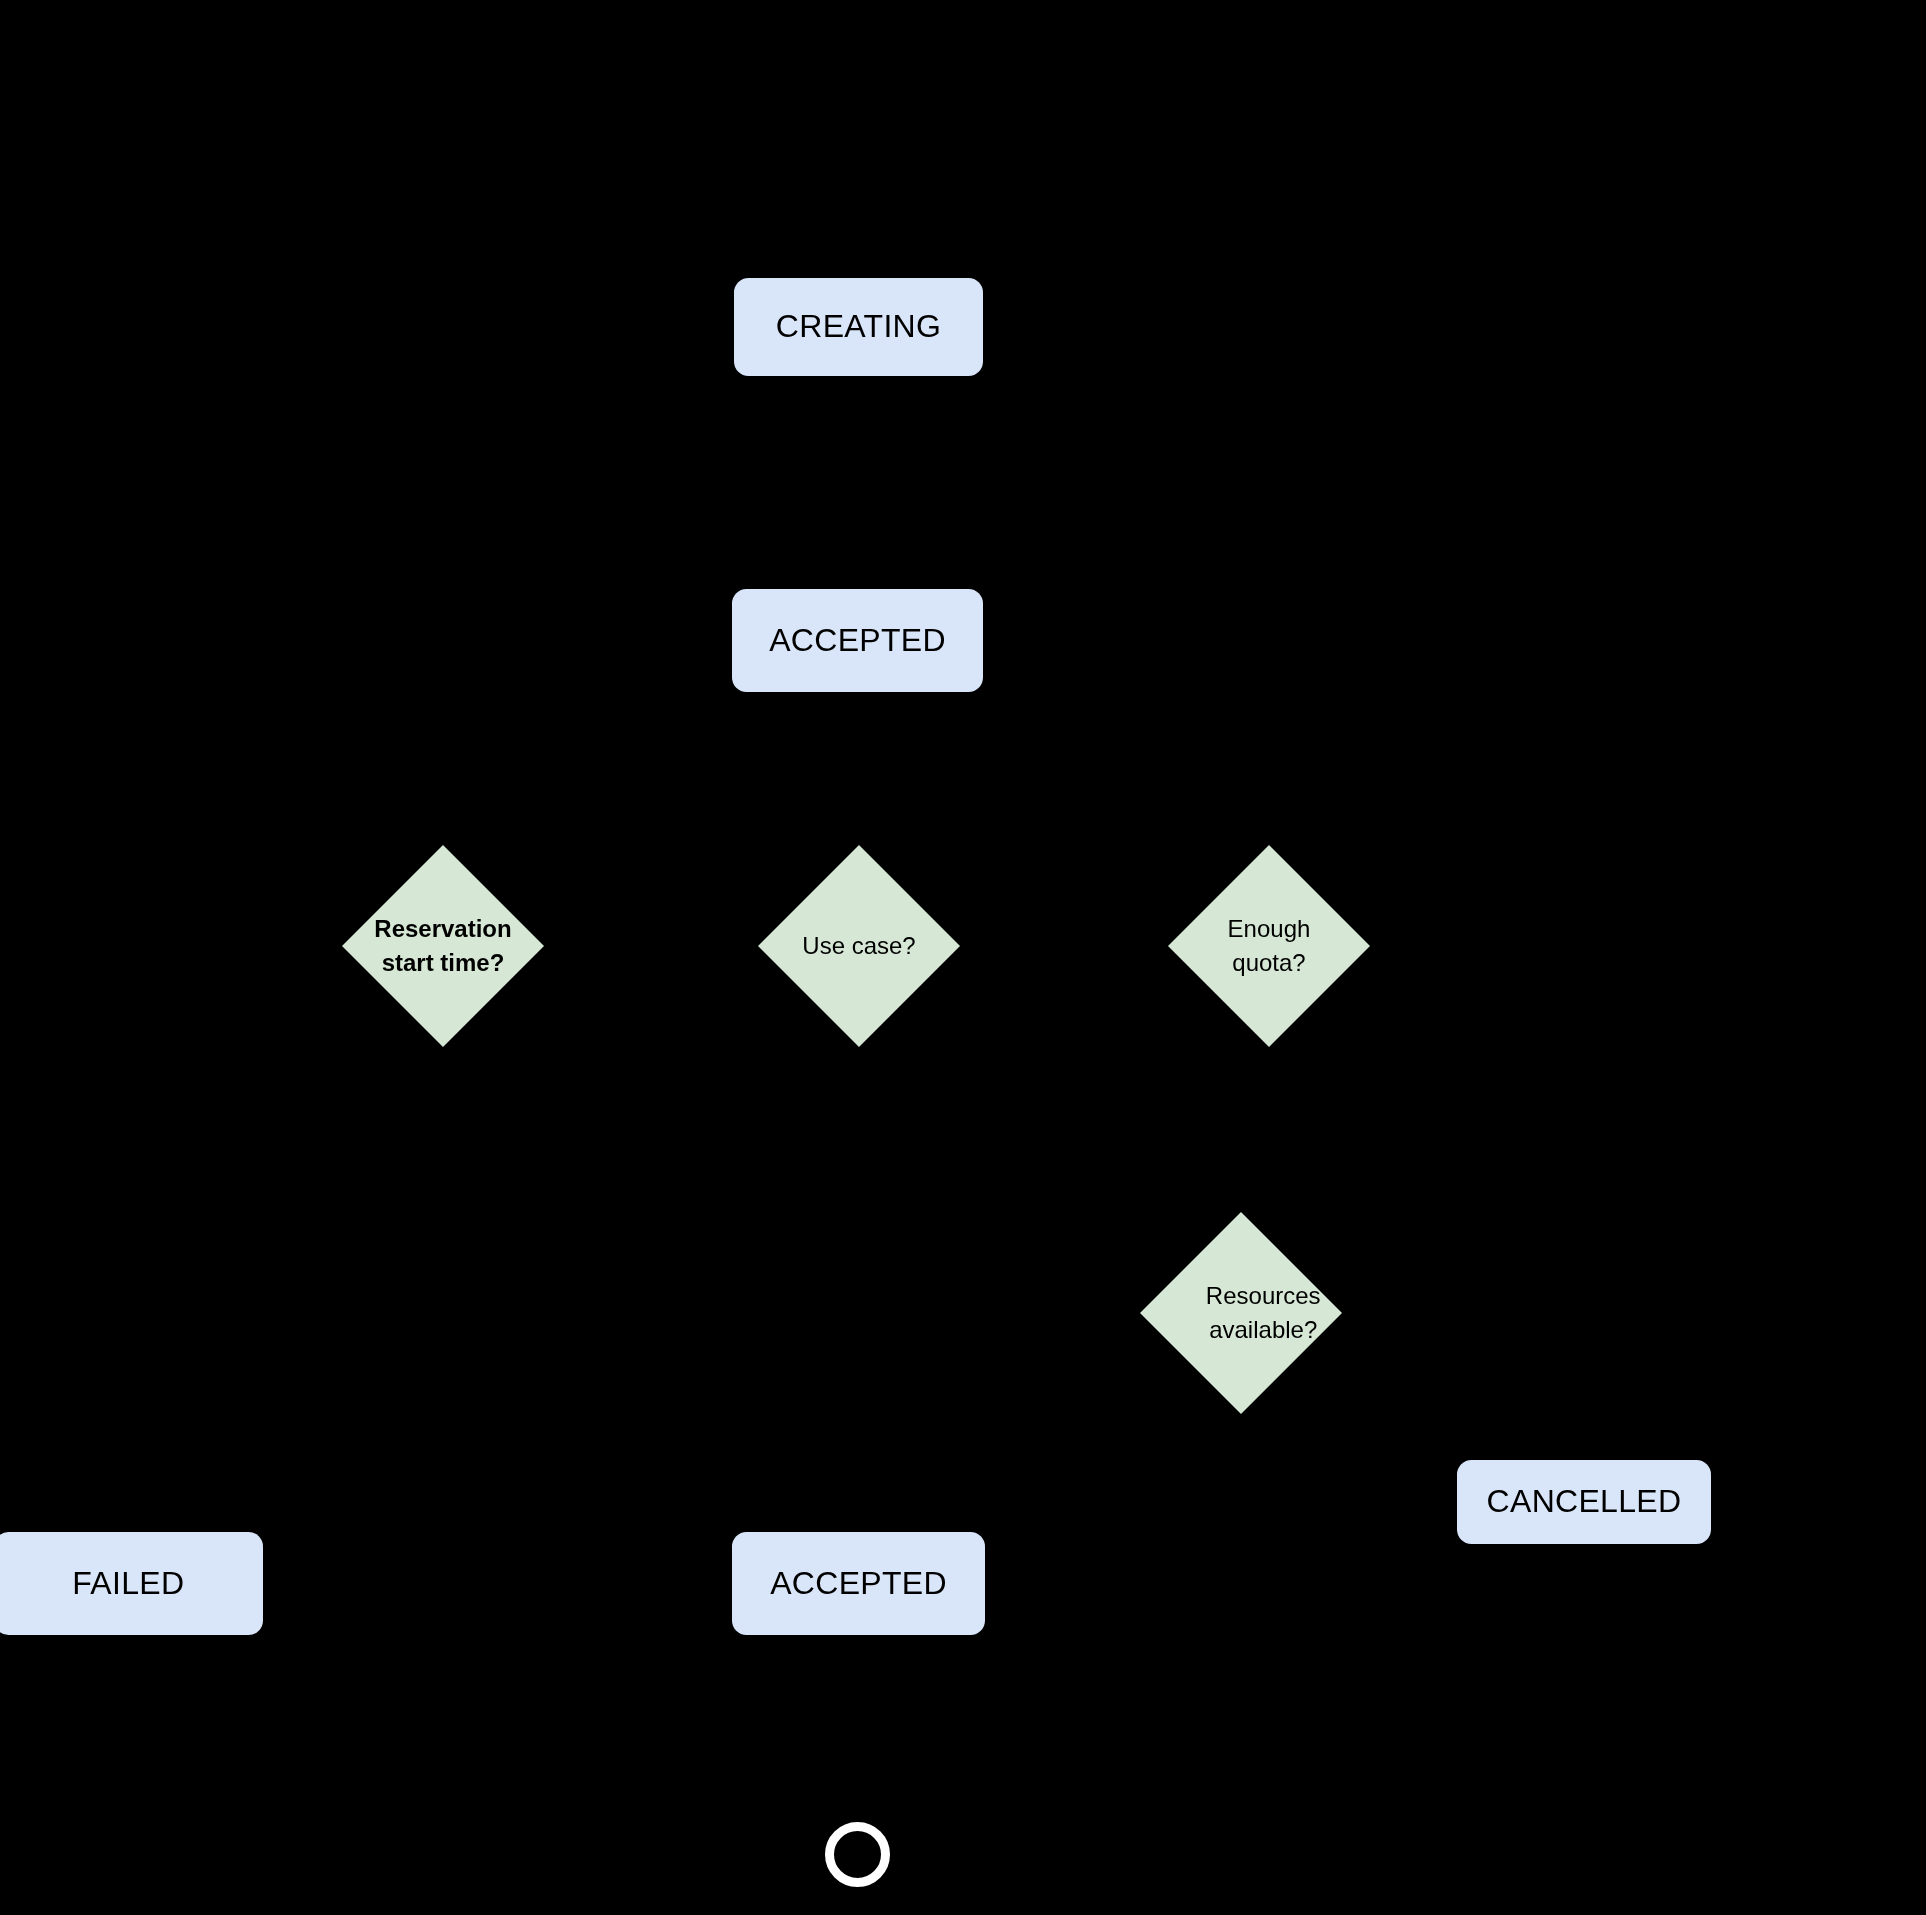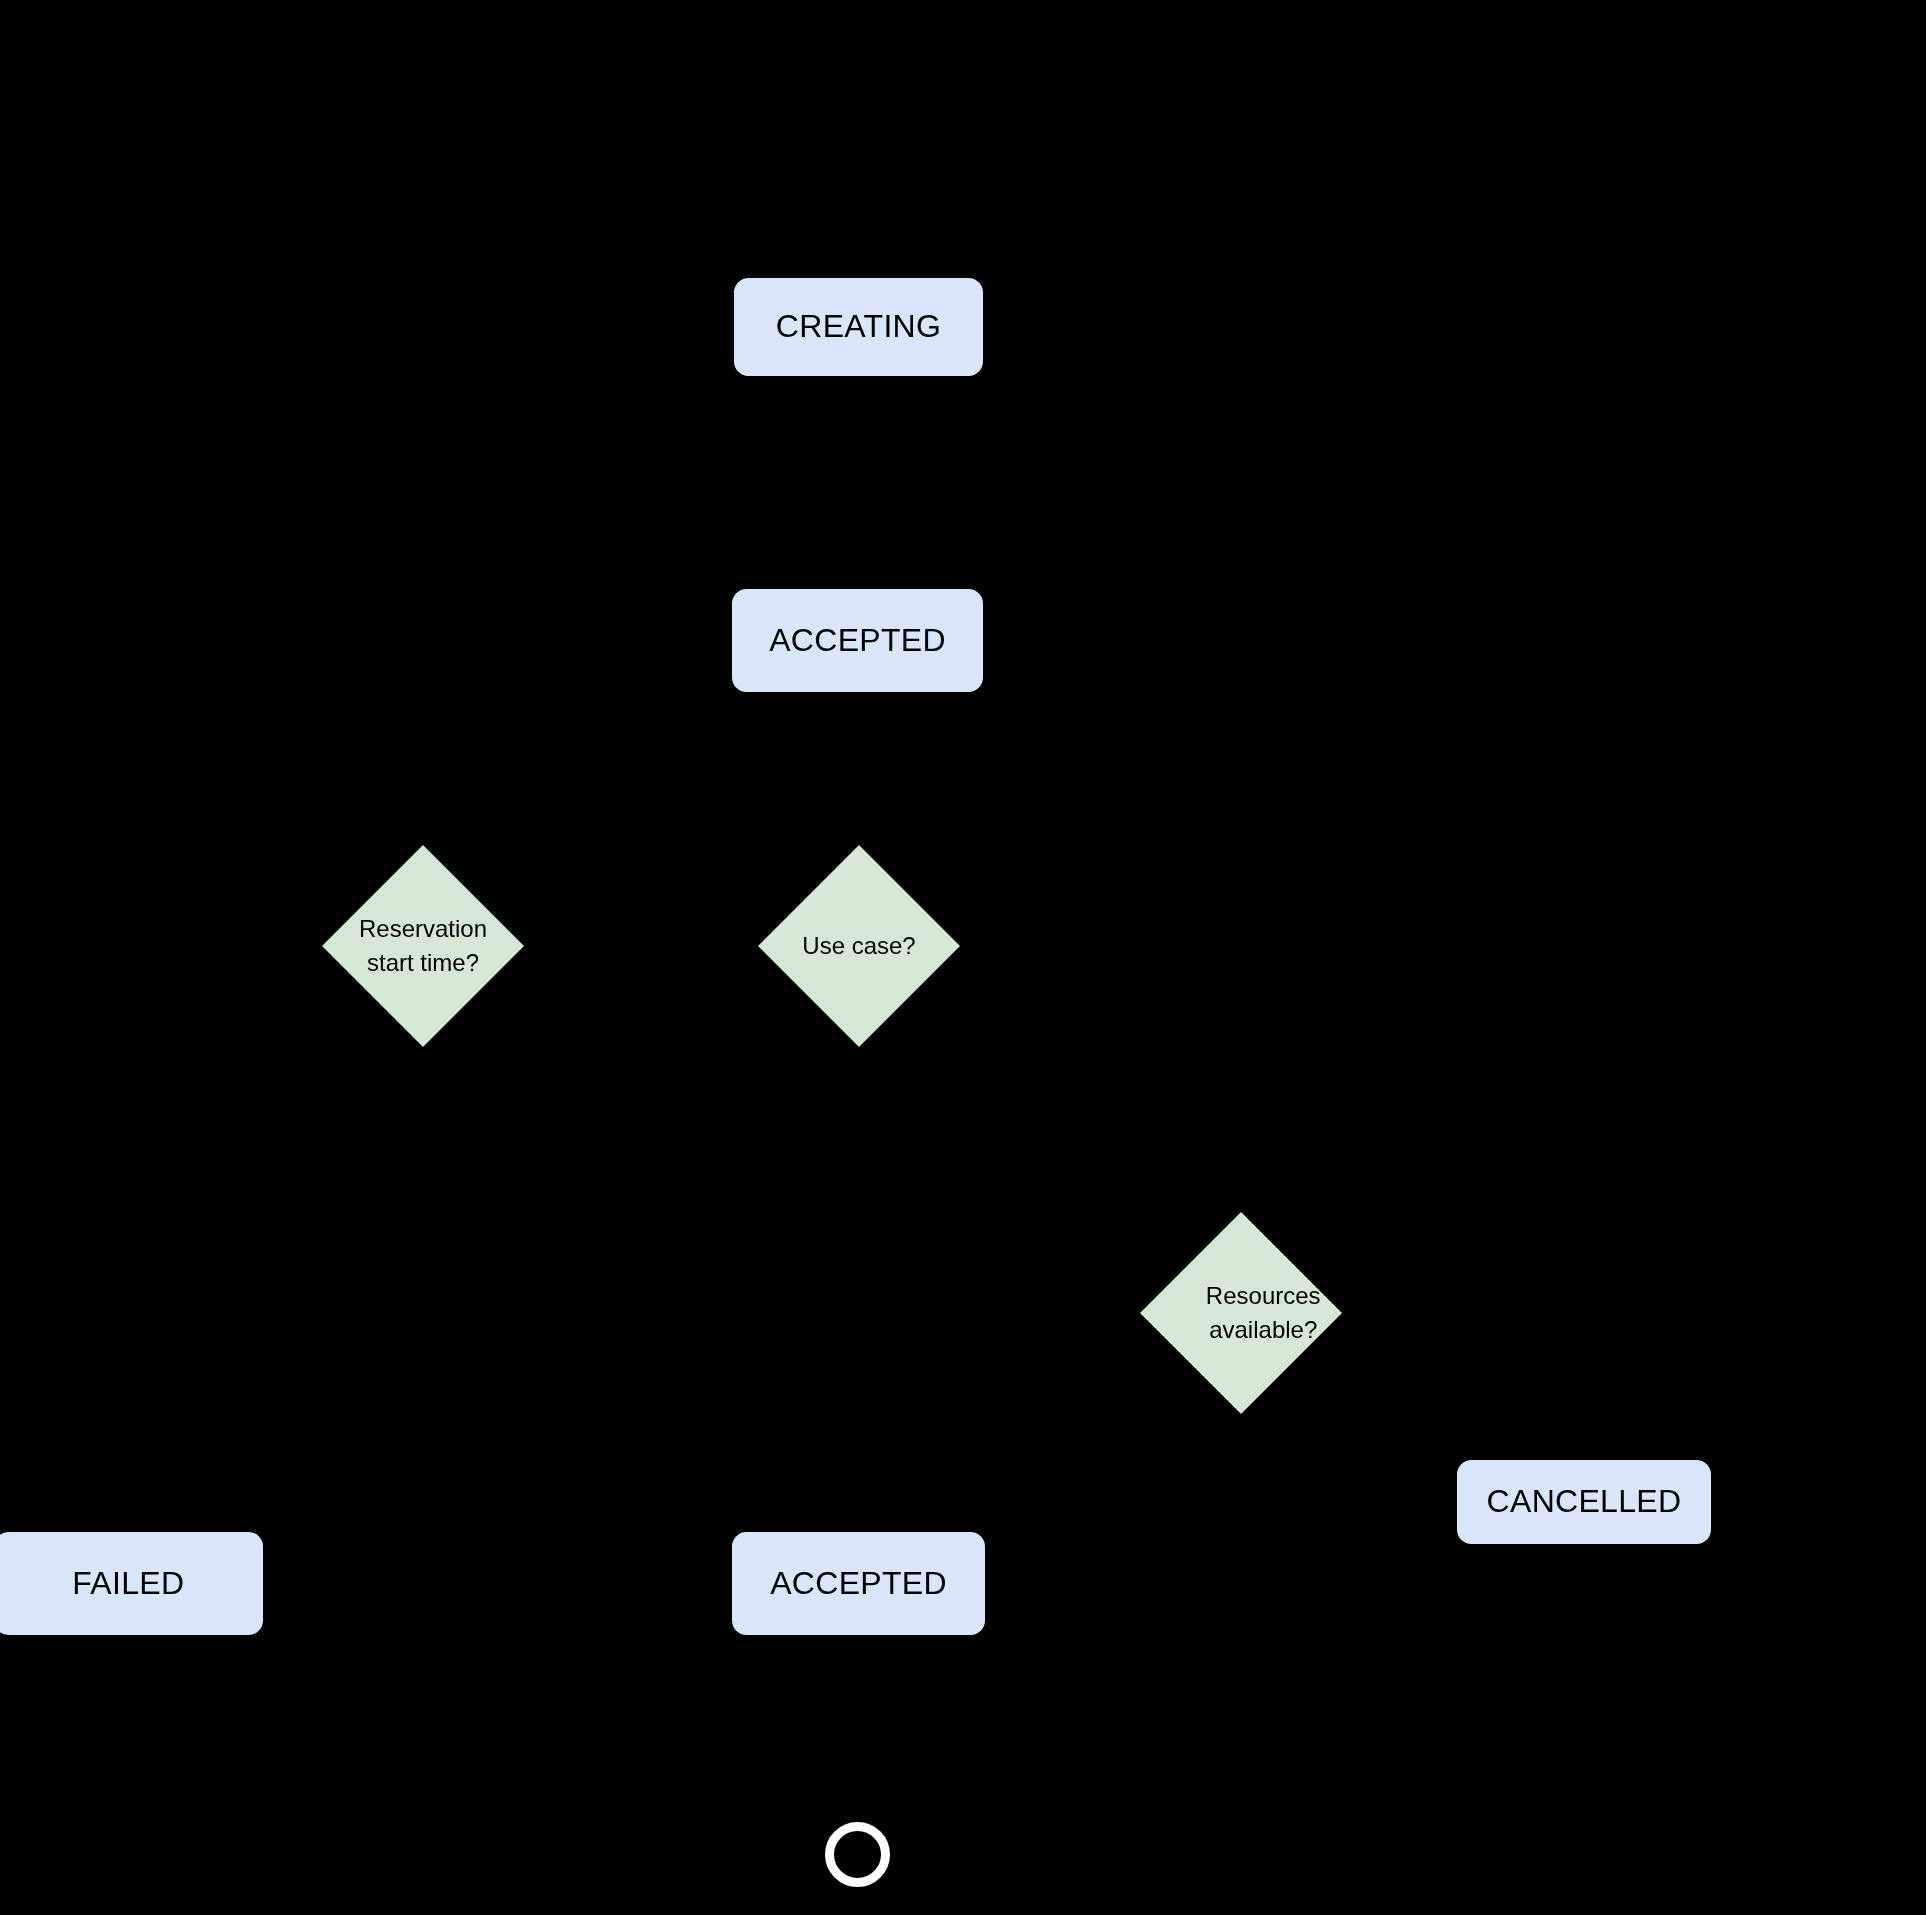--- a/index.html
+++ b/index.html
@@ -128,31 +128,36 @@
   </svg>
 
   <div class="state-node" style="left:732px; top:589px; width:251px; height:103px;">
     <span>ACCEPTED</span>
   </div>
 
   <div class="state-node" style="left:734px; top:278px; width:249px; height:98px;">
     <span>CREATING</span>
   </div>
 
-  <div class="decision-node" style="left:322px; top:845px; width:202px; height:202px;">
+  <div class="decision-node" style="left:342px; top:845px; width:202px; height:202px;font-weight:bold;">
     <div class="decision-shape"></div>
     <div class="decision-label">Reservation
 start time?</div>
   </div>
 
   <div class="decision-node" style="left:758px; top:845px; width:202px; height:202px;">
     <div class="decision-shape"></div>
     <div class="decision-label">Use case?</div>
   </div>
 
+  <div class="decision-node" style="left:1168px; top:845px; width:202px; height:202px;">
+    <div class="decision-shape"></div>
+    <div class="decision-label">Enough
+quota?</div>
+  </div>
 
   <div class="decision-node" style="left:1140px; top:1212px; width:202px; height:202px;justify-content:flex-end;">
     <div class="decision-shape"></div>
     <div class="decision-label">Resources
 available?</div>
   </div>
 
   <div class="state-node" style="left:-6.2px; top:1532px; width:269px; height:103px; border-radius:14.5px;">
     <span>FAILED</span>
   </div>

